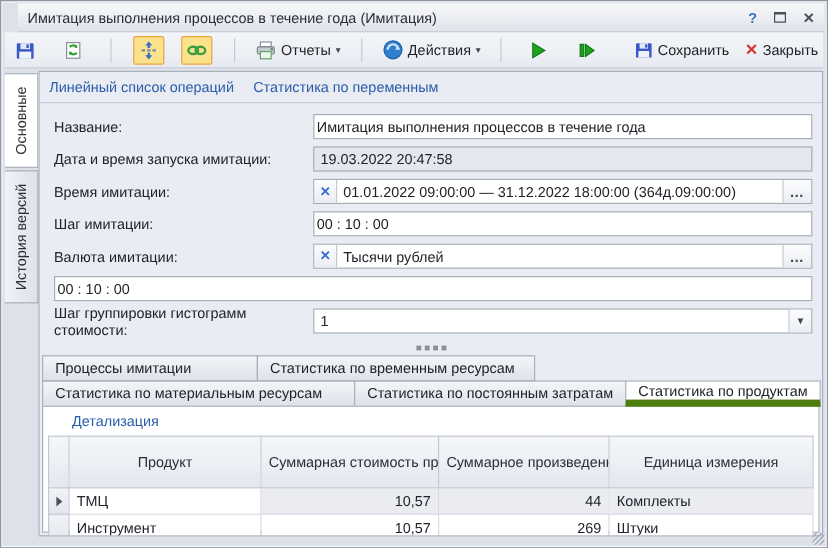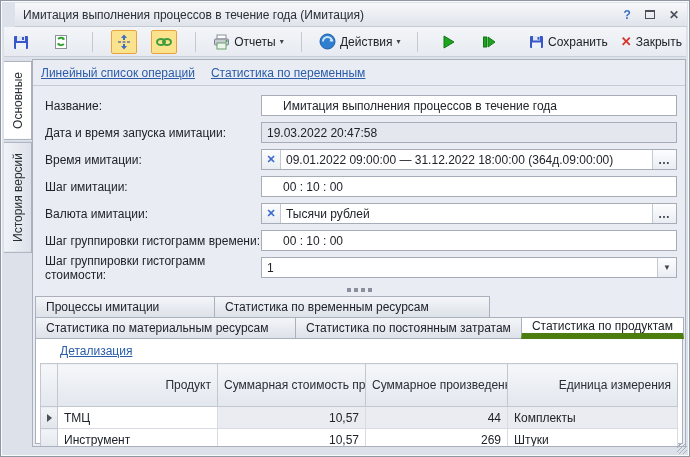--- a/index.html
+++ b/index.html
@@ -51,31 +51,31 @@
     color:#2a2e35; font-size:12px; padding:10px 0; cursor:default;
   }
   .vtab.active { background:#fff; width:28px; margin-right:-1px; z-index:3; border-left:1px solid #aab1bd; }
   .vtab + .vtab { margin-top:2px; }
   .main-panel {
     flex:1; border:1px solid #a9b0bc; background:#e9ecf2;
     display:flex; flex-direction:column; overflow:hidden;
   }
   
   .links-row { display:flex; gap:16px; padding:6px 10px 5px 8px; border-bottom:1px solid #c6cbd4; }
-  .link { color:#2a5caa; text-decoration:underline; cursor:pointer; white-space:nowrap; }
+  .link { color:#2a5caa; cursor:pointer; white-space:nowrap; }
   
   .fields { padding:9px 8px 0 12px; }
   .field-row { display:flex; align-items:center; height:21px; margin-bottom:6px; }
   .field-label { width:216px; flex:none; }
   .field-control {
     flex:1; height:21px; border:1px solid #a6adb9; background:#fff;
     display:flex; align-items:center; overflow:hidden;
   }
   .field-control input {
-    flex:1; height:100%; border:none; outline:none; padding:0 21px;
+    flex:1; height:100%; border:none; outline:none; padding:0 2px;
     font:inherit; color:#20242a; background:transparent;
   }
   .field-control.readonly { background:#e4e7ed; }
   .ctl-value { flex:1; padding:0 5px; white-space:nowrap; overflow:hidden; }
   .mini-btn {
     flex:none; height:100%; display:flex; align-items:center; justify-content:center;
     background:linear-gradient(#fdfdfe,#e9edf2); cursor:default; color:#40454e;
   }
   .btn-clear { width:19px; border-right:1px solid #c3c8d1; color:#3b6ccc; font-weight:bold; font-size:11px; }
   .btn-ellipsis { width:24px; border-left:1px solid #c3c8d1; font-weight:bold; letter-spacing:1px; }
@@ -93,21 +93,21 @@
   }
   .tab.active { background:#fff; border-bottom:6px solid #4d7c0f; z-index:2; }
   .tab-content {
     flex:1; background:#fff; border:1px solid #aab1bd;
     padding:3px 4px; display:flex; flex-direction:column; min-height:0; z-index:1;
   }
   .details-link { margin:2px 0 5px 20px; align-self:flex-start; }
   
   table { border-collapse:collapse; width:100%; table-layout:fixed; }
   th {
-    font-weight:normal; text-align:right; padding:14px 6px; height:21px;
+    font-weight:normal; text-align:center; padding:14px 6px; height:21px;
     background:linear-gradient(#f5f7fa,#e3e7ee); border:1px solid #c2c7d0; color:#2a2e35;
     white-space:nowrap; overflow:hidden;
   }
   td { padding:2px 6px; height:22px; border:1px solid #d8dbe2; background:#fff; white-space:nowrap; overflow:hidden; }
   td.sel { background:linear-gradient(#f1f3f7,#e2e6ec); border-color:#c2c7d0; padding:0; text-align:center; }
   td.num { text-align:right; }
   tr.current td.dim { background:#eaecf1; }
   .row-marker {
     display:inline-block; width:0; height:0;
     border-left:5px solid #4a4f58; border-top:4px solid transparent; border-bottom:4px solid transparent;
@@ -259,21 +259,21 @@
           <span class="field-label">Дата и время запуска имитации:</span>
           <span class="field-control readonly">
             <span class="ctl-value">19.03.2022 20:47:58</span>
           </span>
         </div>
 
         <div class="field-row">
           <span class="field-label">Время имитации:</span>
           <span class="field-control">
             <span class="mini-btn btn-clear">✕</span>
-            <span class="ctl-value">09.01.2022 09:00:00 — 31.12.2022 18:00:00 (364д.09:00:00)</span>
+            <span class="ctl-value">01.01.2022 09:00:00 — 31.12.2022 18:00:00 (364д.09:00:00)</span>
             <span class="mini-btn btn-ellipsis">…</span>
           </span>
         </div>
 
         <div class="field-row">
           <span class="field-label">Шаг имитации:</span>
           <span class="field-control">
             <input value="00 : 10 : 00" style="">
           </span>
         </div>
@@ -281,21 +281,20 @@
         <div class="field-row">
           <span class="field-label">Валюта имитации:</span>
           <span class="field-control">
             <span class="mini-btn btn-clear">✕</span>
             <span class="ctl-value">Тысячи рублей</span>
             <span class="mini-btn btn-ellipsis">…</span>
           </span>
         </div>
 
         <div class="field-row">
-          <span class="field-label">Шаг группировки гистограмм времени:</span>
           <span class="field-control">
             <input value="00 : 10 : 00" style="">
           </span>
         </div>
 
         <div class="field-row">
           <span class="field-label">Шаг группировки гистограмм стоимости:</span>
           <span class="field-control">
             <span class="ctl-value">1</span>
             <span class="mini-btn btn-drop">▼</span>
@@ -307,21 +306,21 @@
       <div class="splitter">
         <i></i>
           <i></i>
           <i></i>
           <i></i>
       </div>
 
       <div class="tabs-block">
         <div class="tab-row">
           <span class="tab" style="width:180px">Процессы имитации</span>
-          <span class="tab" style="width:276px">Статистика по временным ресурсам</span>
+          <span class="tab" style="width:232px">Статистика по временным ресурсам</span>
         </div>
         <div class="tab-row">
           <span class="tab" style="width:274px">Статистика по материальным ресурсам</span>
           <span class="tab" style="width:232px">Статистика по постоянным затратам</span>
           <span class="tab active" style="flex:1">Статистика по продуктам</span>
         </div>
 
         <div class="tab-content">
           <span class="link details-link">Детализация</span>
           <table>

